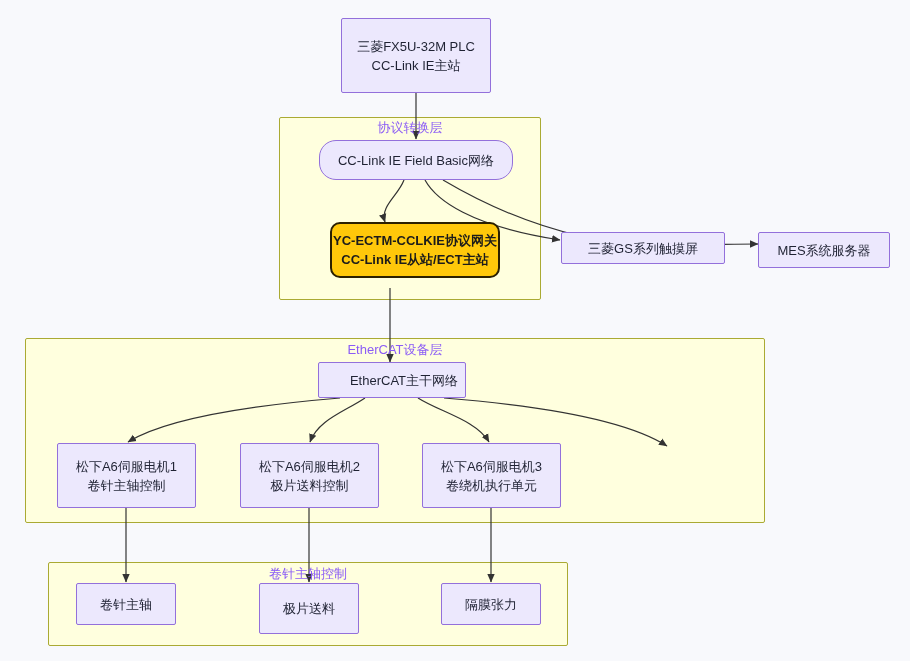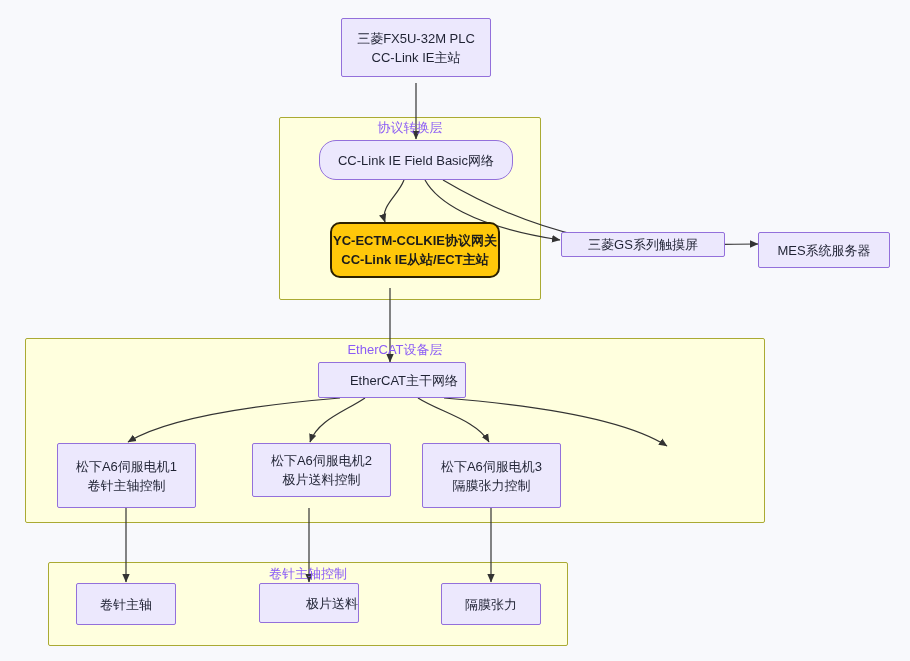--- a/index.html
+++ b/index.html
@@ -113,67 +113,67 @@
       <path d="M491,508 L491,582"></path>
     </g>
   </svg>
 
   <div class="cluster-title" style="left:410px; top:120px;">协议转换层</div>
 
   <div class="cluster-title" style="left:395px; top:342px;">EtherCAT设备层</div>
 
   <div class="cluster-title" style="left:308px; top:566px;">卷针主轴控制</div>
 
-  <div class="node" style="left:341px; top:18px; width:150px; height:59px;">
+  <div class="node" style="left:341px; top:18px; width:150px; height:75px;">
     <span class="nline">三菱FX5U-32M PLC</span>
     <span class="nline">CC-Link IE主站</span>
   </div>
 
   <div class="node" style="left:319px; top:140px; width:194px; height:40px;border-radius:17px;">
     <span class="nline">CC-Link IE Field Basic网络</span>
   </div>
 
   <div class="node gateway" style="left:305px; top:222px; width:170px; height:56px;">
     <span class="nline">YC-ECTM-CCLKIE协议网关</span>
     <span class="nline">CC-Link IE从站/ECT主站</span>
   </div>
 
-  <div class="node" style="left:561px; top:232px; width:164px; height:25px;">
+  <div class="node" style="left:561px; top:232px; width:164px; height:32px;">
     <span class="nline">三菱GS系列触摸屏</span>
   </div>
 
   <div class="node" style="left:758px; top:232px; width:132px; height:36px;">
     <span class="nline">MES系统服务器</span>
   </div>
 
   <div class="node" style="left:318px; top:362px; width:148px; height:36px;padding-left:24px;">
     <span class="nline">EtherCAT主干网络</span>
   </div>
 
   <div class="node" style="left:57px; top:443px; width:139px; height:65px;">
     <span class="nline">松下A6伺服电机1</span>
     <span class="nline">卷针主轴控制</span>
   </div>
 
-  <div class="node" style="left:252px; top:443px; width:139px; height:54px;">
+  <div class="node" style="left:240px; top:443px; width:139px; height:65px;">
     <span class="nline">松下A6伺服电机2</span>
     <span class="nline">极片送料控制</span>
   </div>
 
   <div class="node" style="left:422px; top:443px; width:139px; height:65px;">
     <span class="nline">松下A6伺服电机3</span>
-    <span class="nline">隔膜张力控制</span>
+    <span class="nline">卷绕机执行单元</span>
   </div>
 
 
   <div class="node" style="left:76px; top:583px; width:100px; height:42px;">
     <span class="nline">卷针主轴</span>
   </div>
 
-  <div class="node" style="left:259px; top:583px; width:100px; height:40px;align-items:flex-end;">
+  <div class="node" style="left:259px; top:583px; width:100px; height:51px;">
     <span class="nline">极片送料</span>
   </div>
 
   <div class="node" style="left:441px; top:583px; width:100px; height:42px;text-align:right;">
     <span class="nline">隔膜张力</span>
   </div>
 
 </div>
 
 </body></html>

